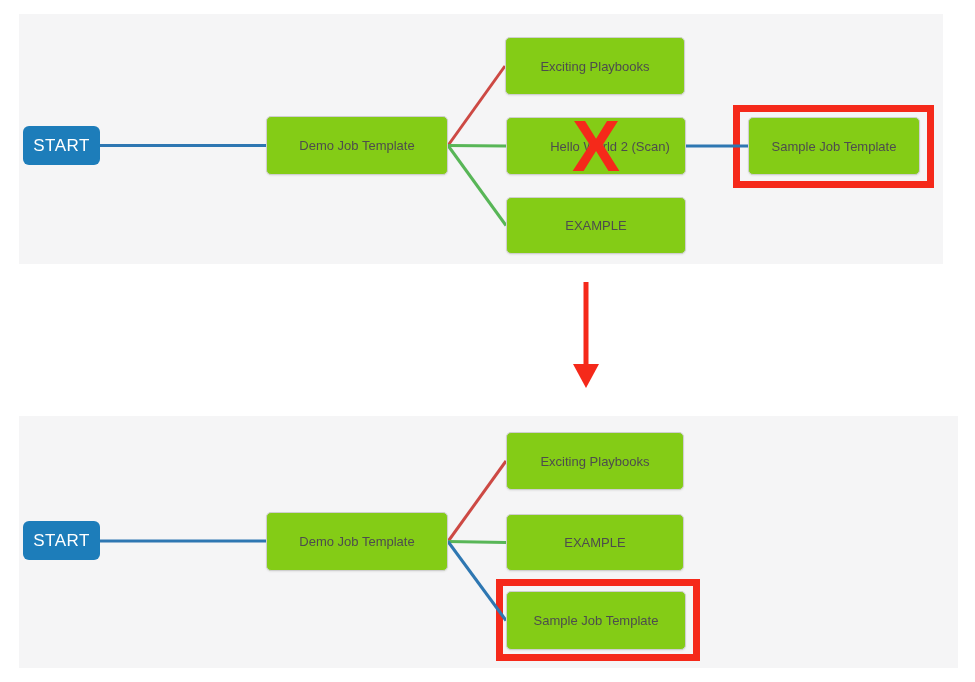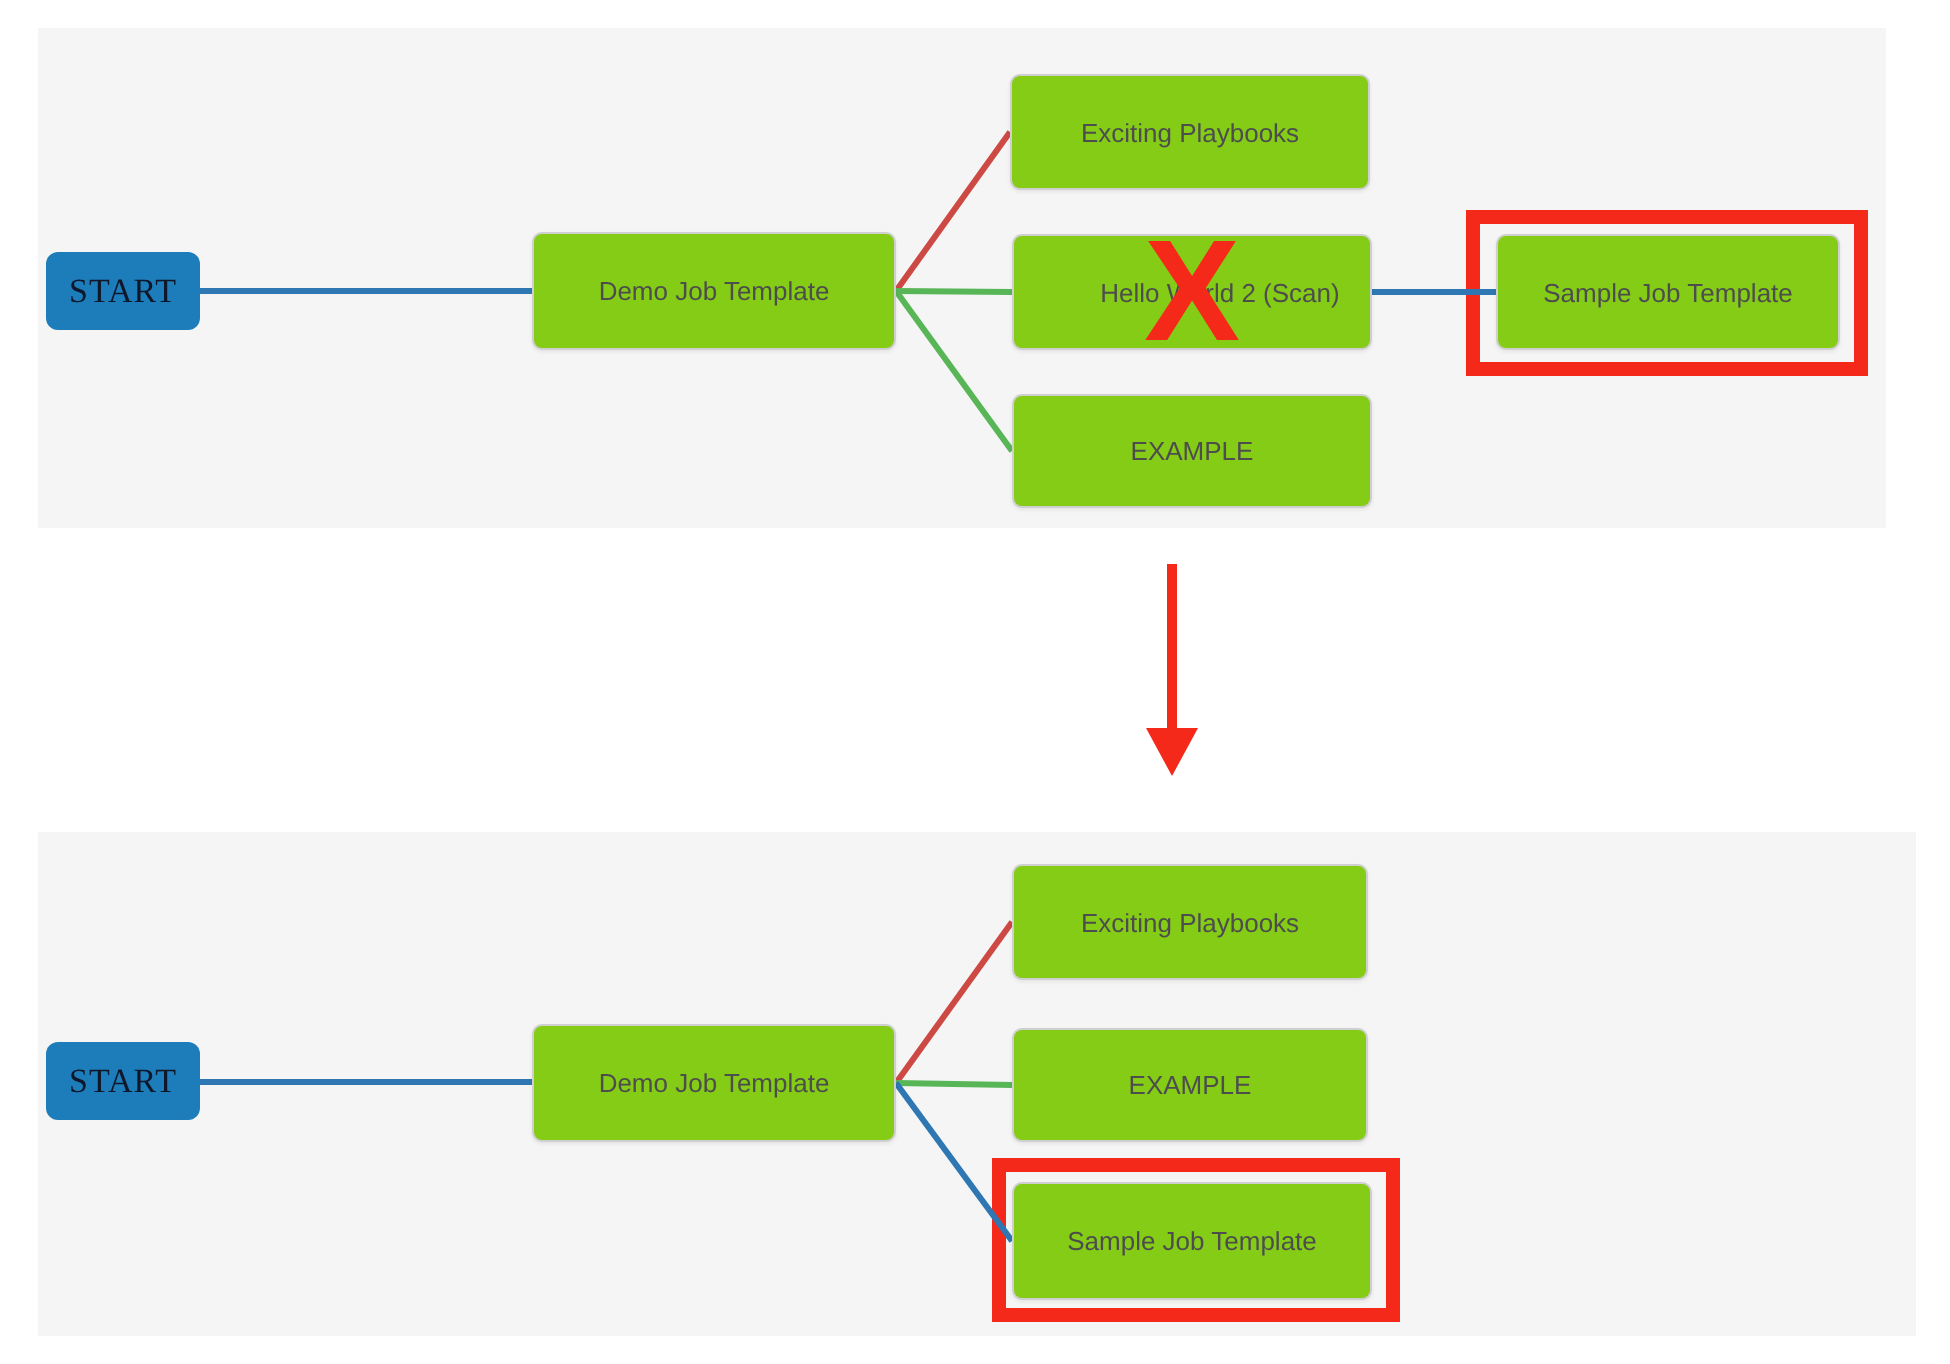--- a/index.html
+++ b/index.html
@@ -5,22 +5,22 @@
   html,body{margin:0;padding:0;background:#ffffff;font-family:"Liberation Sans",sans-serif;}
   .stage{position:relative;width:975px;height:682px;background:#ffffff;overflow:hidden;}
   .panel{position:absolute;background:#f5f5f6;}
   .panel-top{left:19px;top:14px;width:924px;height:250px;}
   .panel-bottom{left:19px;top:416px;width:939px;height:252px;}
   .links{position:absolute;left:0;top:0;z-index:2;}
   .node{position:absolute;z-index:3;background:#84cc16;border:1px solid #cfcfcf;border-radius:5px;
         box-shadow:0 1px 2px rgba(0,0,0,0.07);display:flex;align-items:center;justify-content:center;
         font-size:13px;color:#4d4d4d;text-align:center;box-sizing:border-box;cursor:pointer;}
   .start-btn{position:absolute;z-index:3;background:#1d7dba;border-radius:6px;display:flex;
-        align-items:center;justify-content:center;color:#0f172a;font-size:17px;letter-spacing:0.5px;
-        cursor:pointer;box-sizing:border-box;font-family:Liberation Serif, serif;}
+        align-items:center;justify-content:center;color:#ffffff;font-size:17px;letter-spacing:0.5px;
+        cursor:pointer;box-sizing:border-box;}
   .highlight{position:absolute;z-index:1;border:7px solid #f5291a;box-sizing:border-box;}
   .x-marker{position:absolute;z-index:4;display:flex;align-items:center;justify-content:center;
         color:#f5291a;font-size:72px;font-weight:800;line-height:1;pointer-events:none;
         font-family:"Liberation Sans",sans-serif;}
   .arrow-wrap{position:absolute;left:569px;top:278px;z-index:5;}
 </style>
 </head>
 <body>
 
 <div class="stage">

